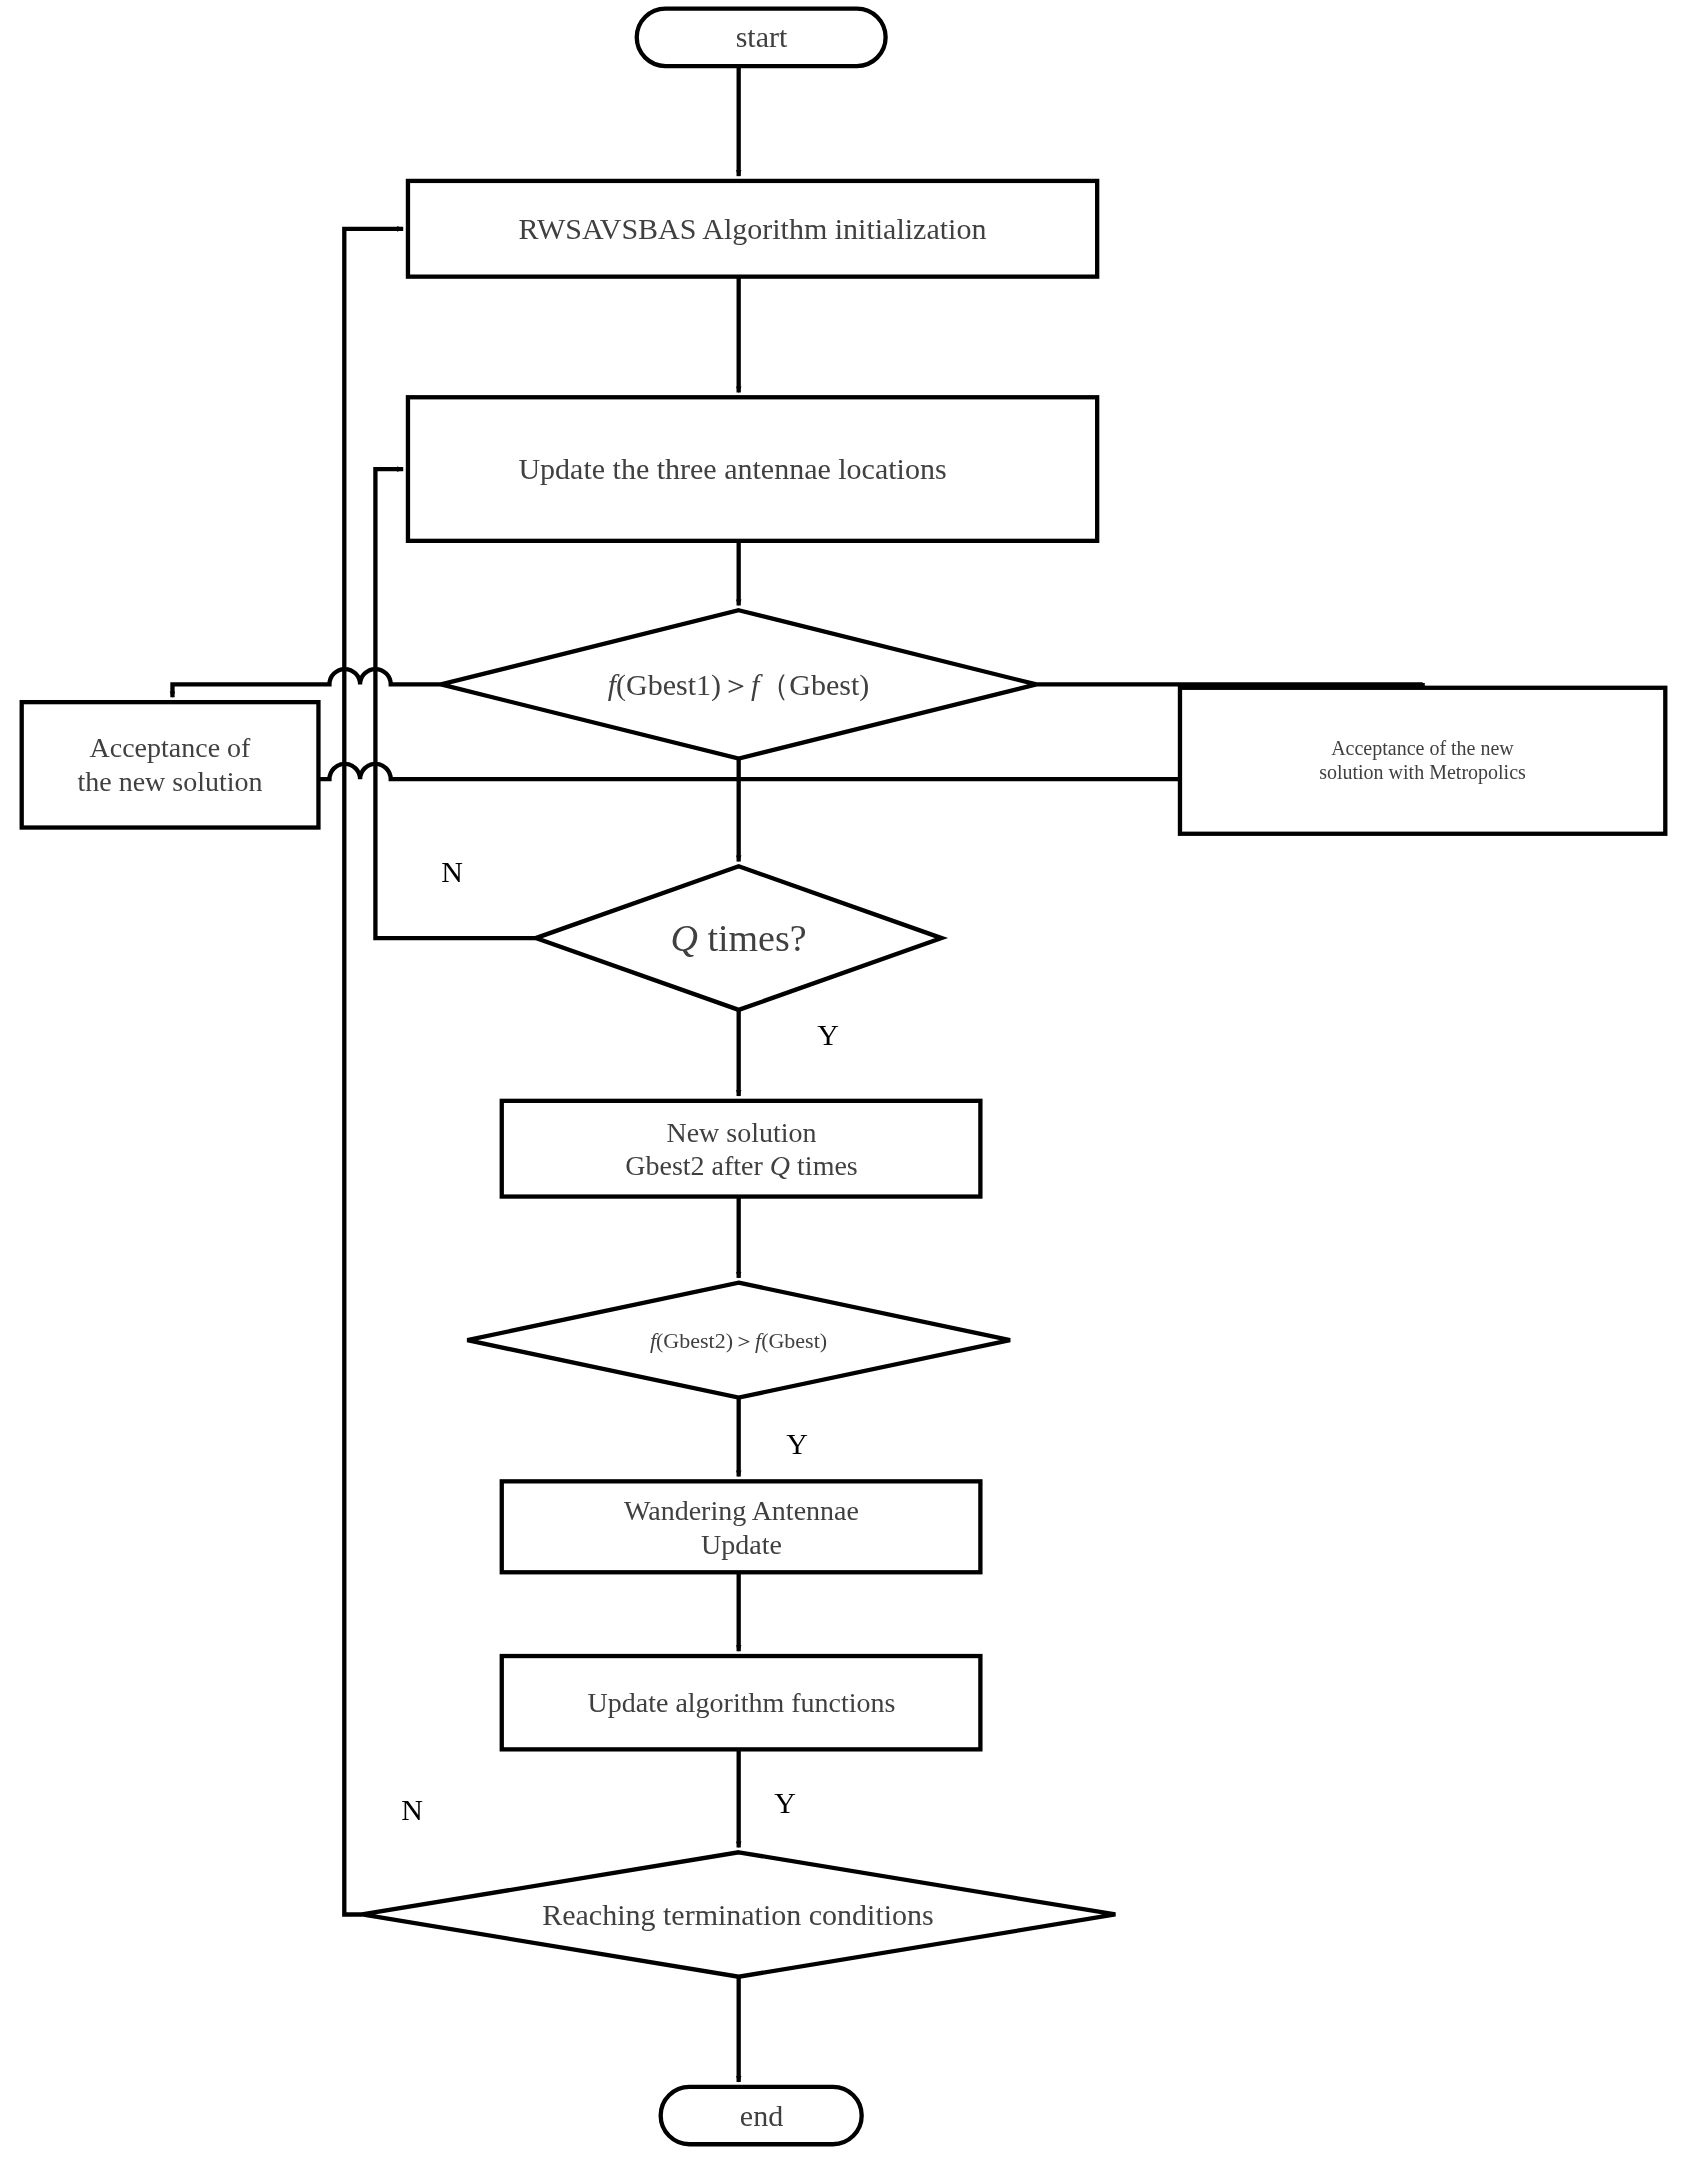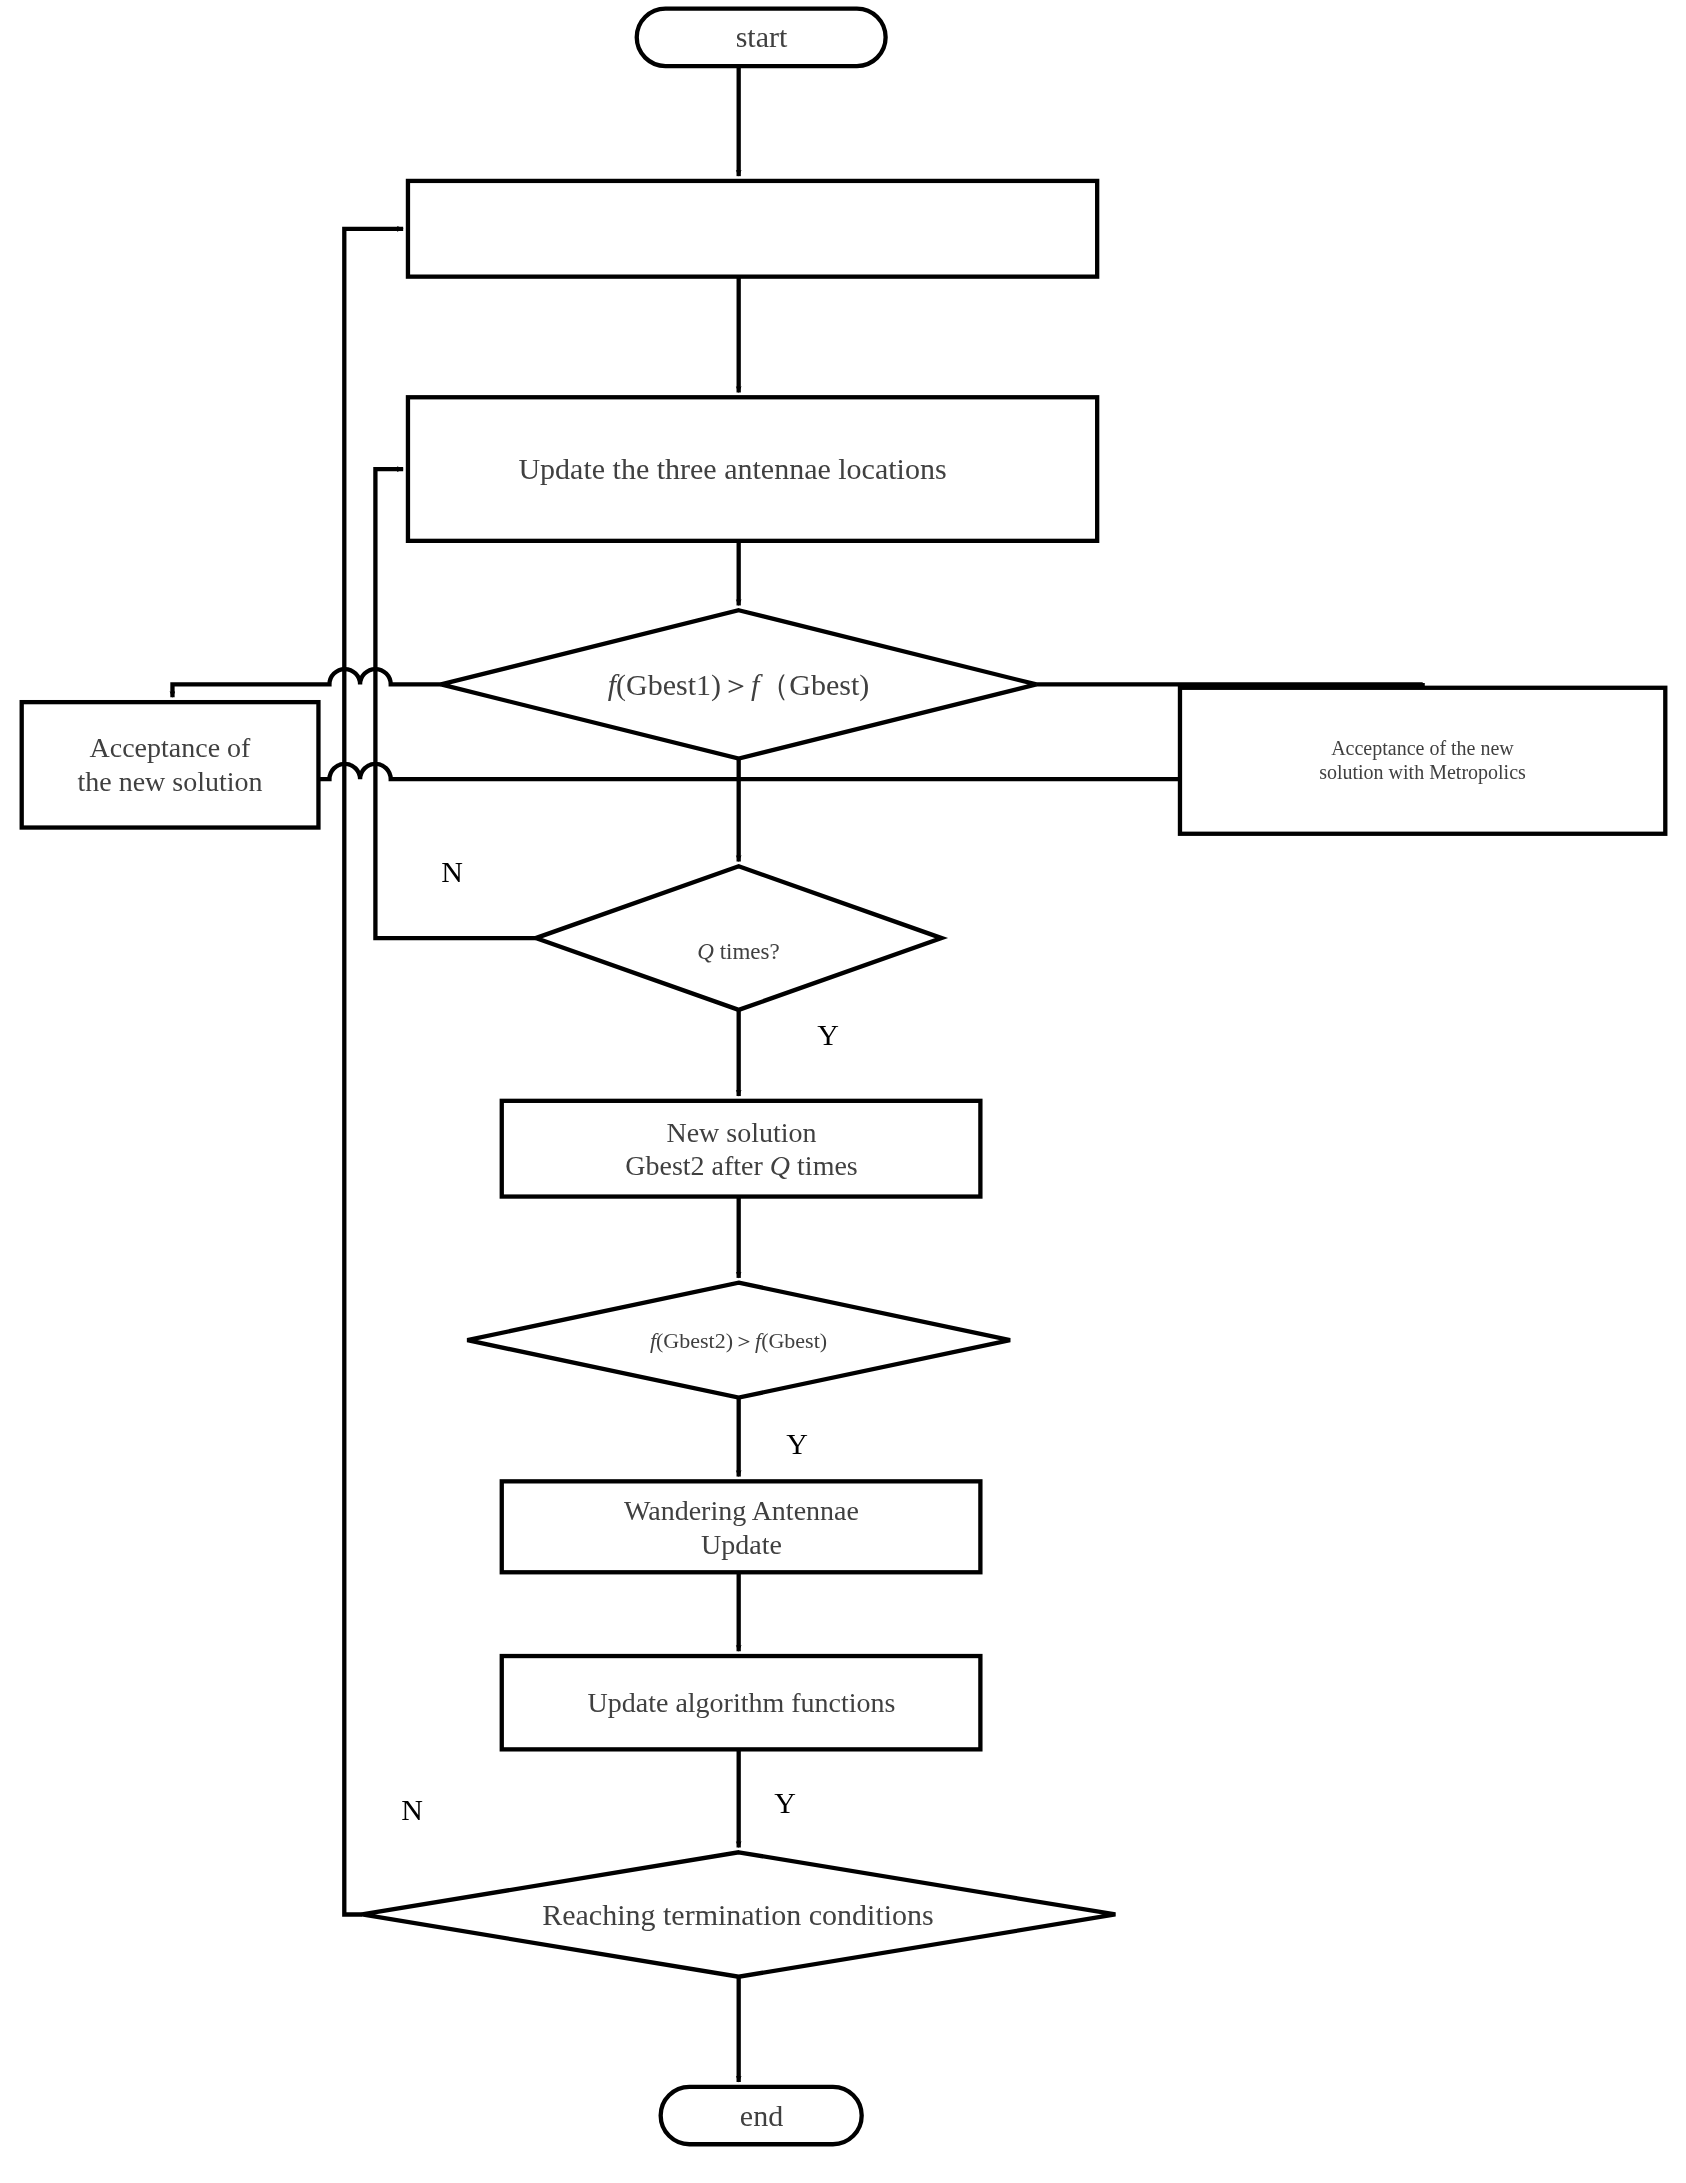--- a/index.html
+++ b/index.html
@@ -108,34 +108,35 @@
 
       <path d="M756,4000 L719,4000 L719,478 L842,478" marker-end="url(#arrow)"></path>
 
       <path d="M1119,1960 L784,1960 L784,980 L842,980" marker-end="url(#arrow)"></path>
 
     </g>
   </svg>
 
   <div class="node-label" style="left:637px; top:8.6px; width:249px; height:57px; font-size:30px;">start</div>
 
+  <div class="node-label" style="left:408px; top:181px; width:689px; height:96px; font-size:30px;">RWSAVSBAS Algorithm initialization</div>
 
   <div class="node-label" style="left:388px; top:397px; width:689px; height:144px; font-size:30px;">Update the three antennae locations</div>
 
   <div class="node-label" style="left:499px; top:656px; width:479px; height:57px; font-size:30px;">
     <span><span class="it">f</span>(Gbest1)＞<span class="it">f</span>（Gbest)</span>
   </div>
 
   <div class="node-label" style="left:21.5px; top:702px; width:297px; height:125px; font-size:28px;">Acceptance of
 the new solution</div>
 
   <div class="node-label" style="left:1180px; top:688px; width:485px; height:146px; font-size:20px;">Acceptance of the new
 solution with Metropolics</div>
 
-  <div class="node-label" style="left:595px; top:912px; width:287px; height:53px; font-size:23px;align-items:flex-end;">
+  <div class="node-label" style="left:595px; top:912px; width:287px; height:53px; font-size:38px;">
     <span><span class="it">Q</span> times?</span>
   </div>
 
   <div class="node-label" style="left:502px; top:1101px; width:479px; height:96px; font-size:28px;">
     <span>New solution<br>Gbest2 after <span class="it">Q</span> times</span>
   </div>
 
   <div class="node-label" style="left:499px; top:1313px; width:479px; height:55px; font-size:22px;">
     <span><span class="it">f</span>(Gbest2)＞<span class="it">f</span>(Gbest)</span>
   </div>

